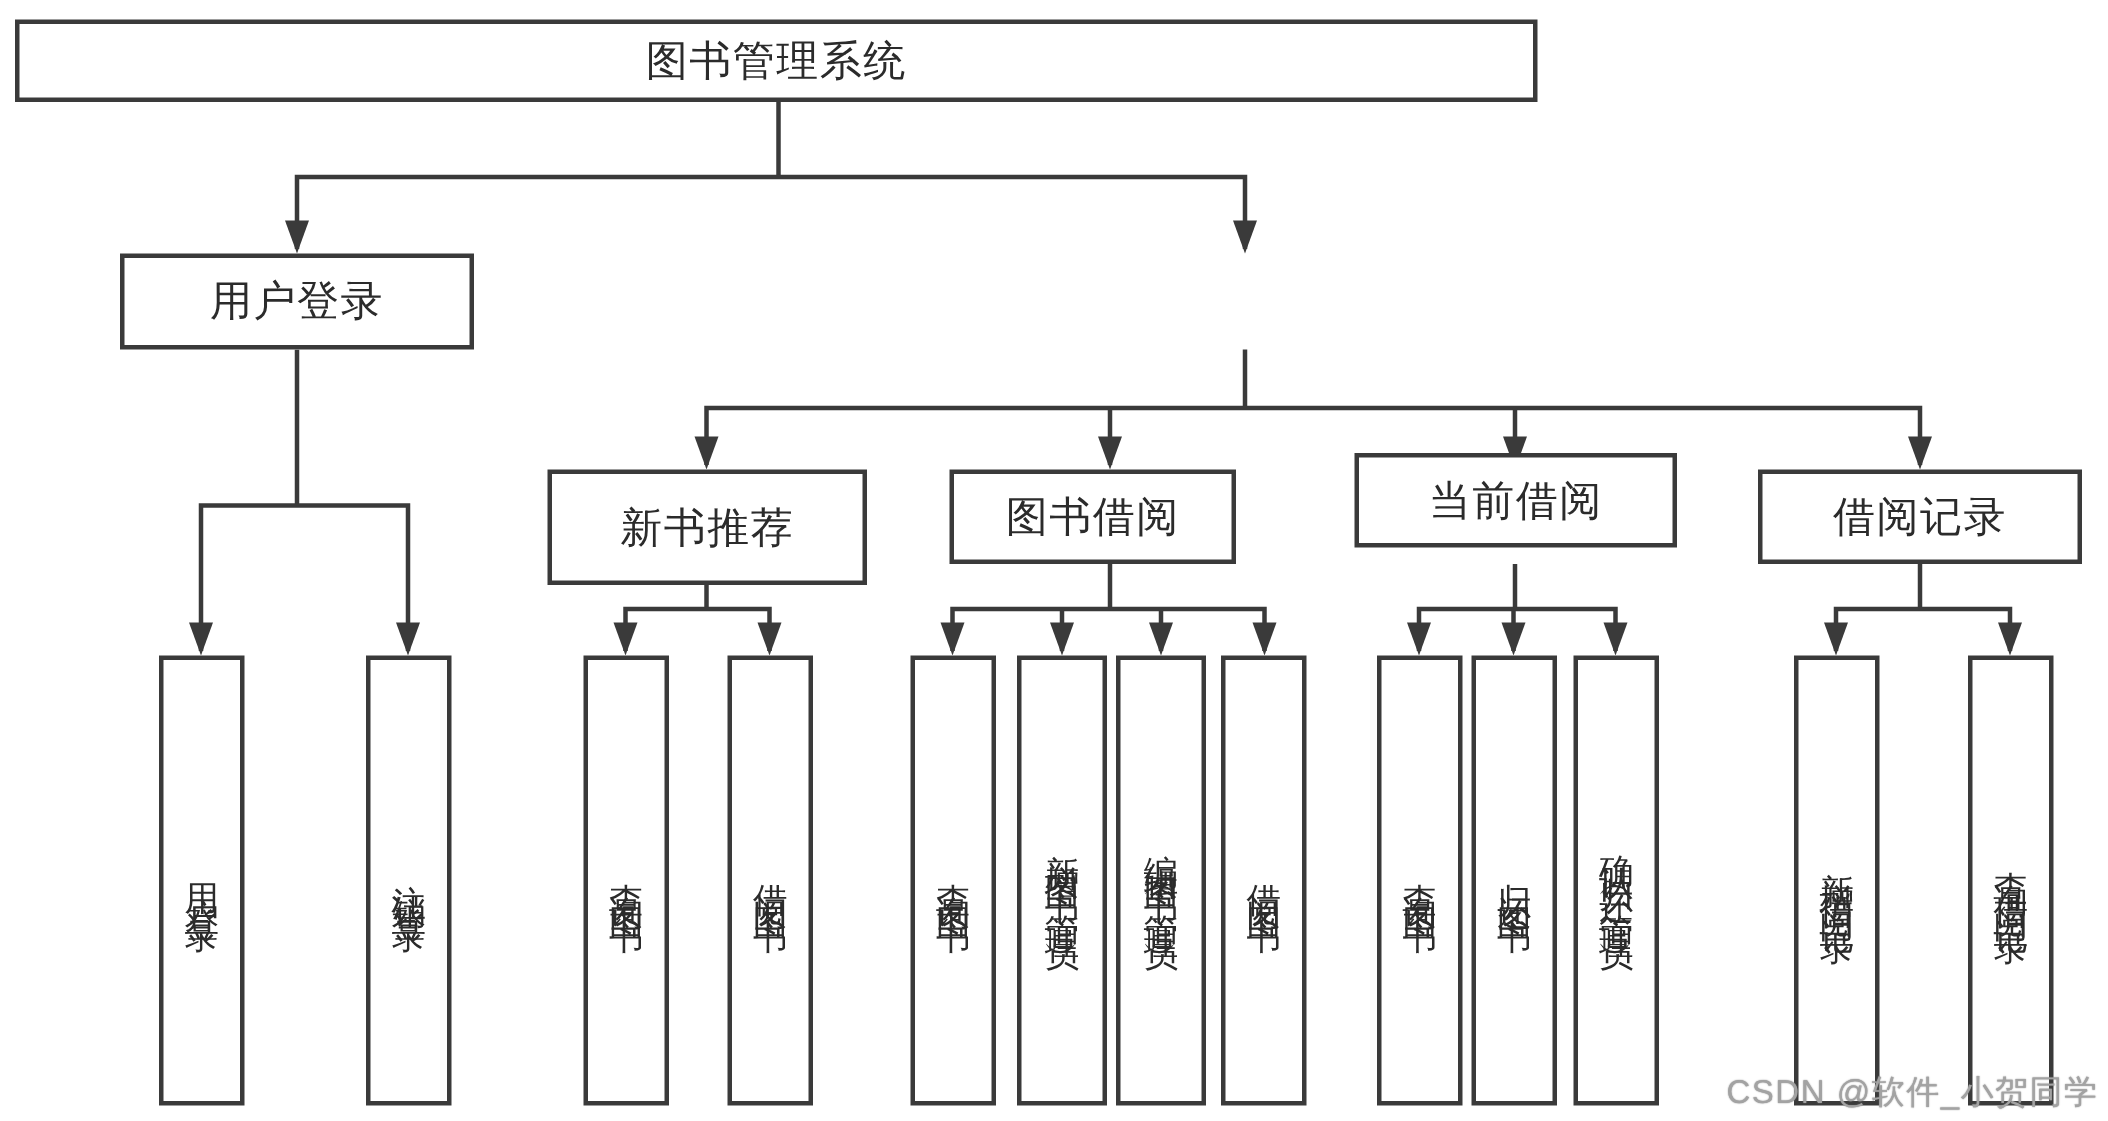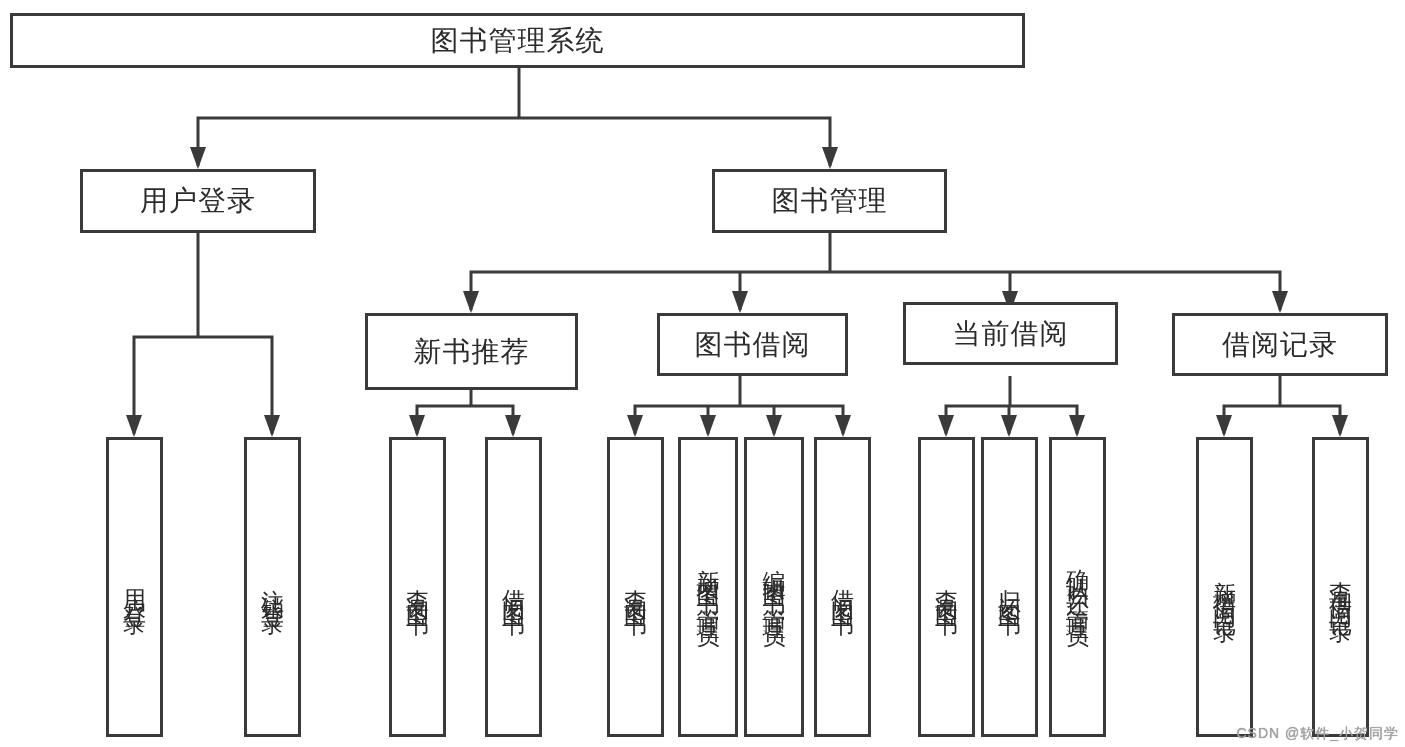--- a/index.html
+++ b/index.html
@@ -34,21 +34,21 @@
   .vtext{
     writing-mode:vertical-rl;
     text-orientation:mixed;
     letter-spacing:8px;
     line-height:1;
     white-space:nowrap;
   }
   .watermark{
     position:absolute;
     right:6px;bottom:4px;
-    font-size:14px;
+    font-size:22px;
     color:#a3a3a3;
     text-shadow:0 0 1px #828282;
     letter-spacing:1px;
     pointer-events:none;
   }
   .wire{stroke:#3a3a3a;stroke-width:3;fill:none;}
   .tip{fill:#3a3a3a;stroke:none;}
 </style>
 </head>
 <body>
@@ -99,24 +99,23 @@
 
     <path class="wire" d="M1280 376 V406"></path>
     <path class="wire" d="M1224 434 V406 H1340 V434"></path>
     <polygon class="tip" points="1216,415 1232,415 1224,437"></polygon>
     <polygon class="tip" points="1332,415 1348,415 1340,437"></polygon>
   </svg>
 
   <div class="node" style="left:10px;top:13px;width:1015px;height:55px;">图书管理系统</div>
 
   <div class="node" style="left:80px;top:169px;width:236px;height:64px;">用户登录</div>
-  <div class="node" style="left:712px;top:169px;width:235px;height:64px;">图书管理</div>
 
   <div class="node" style="left:365px;top:313px;width:213px;height:77px;">新书推荐</div>
-  <div class="node" style="left:633px;top:313px;width:191px;height:63px;margin-left:24px;">图书借阅</div>
+  <div class="node" style="left:633px;top:313px;width:191px;height:63px;">图书借阅</div>
   <div class="node" style="left:903px;top:302px;width:215px;height:63px;">当前借阅</div>
   <div class="node" style="left:1172px;top:313px;width:216px;height:63px;">借阅记录</div>
 
   <div class="vnode" style="left:106px;top:437px;width:57px;height:300px;">
     <span class="vtext">用户登录</span>
   </div>
   <div class="vnode" style="left:244px;top:437px;width:57px;height:300px;">
     <span class="vtext">注销登录</span>
   </div>
 

